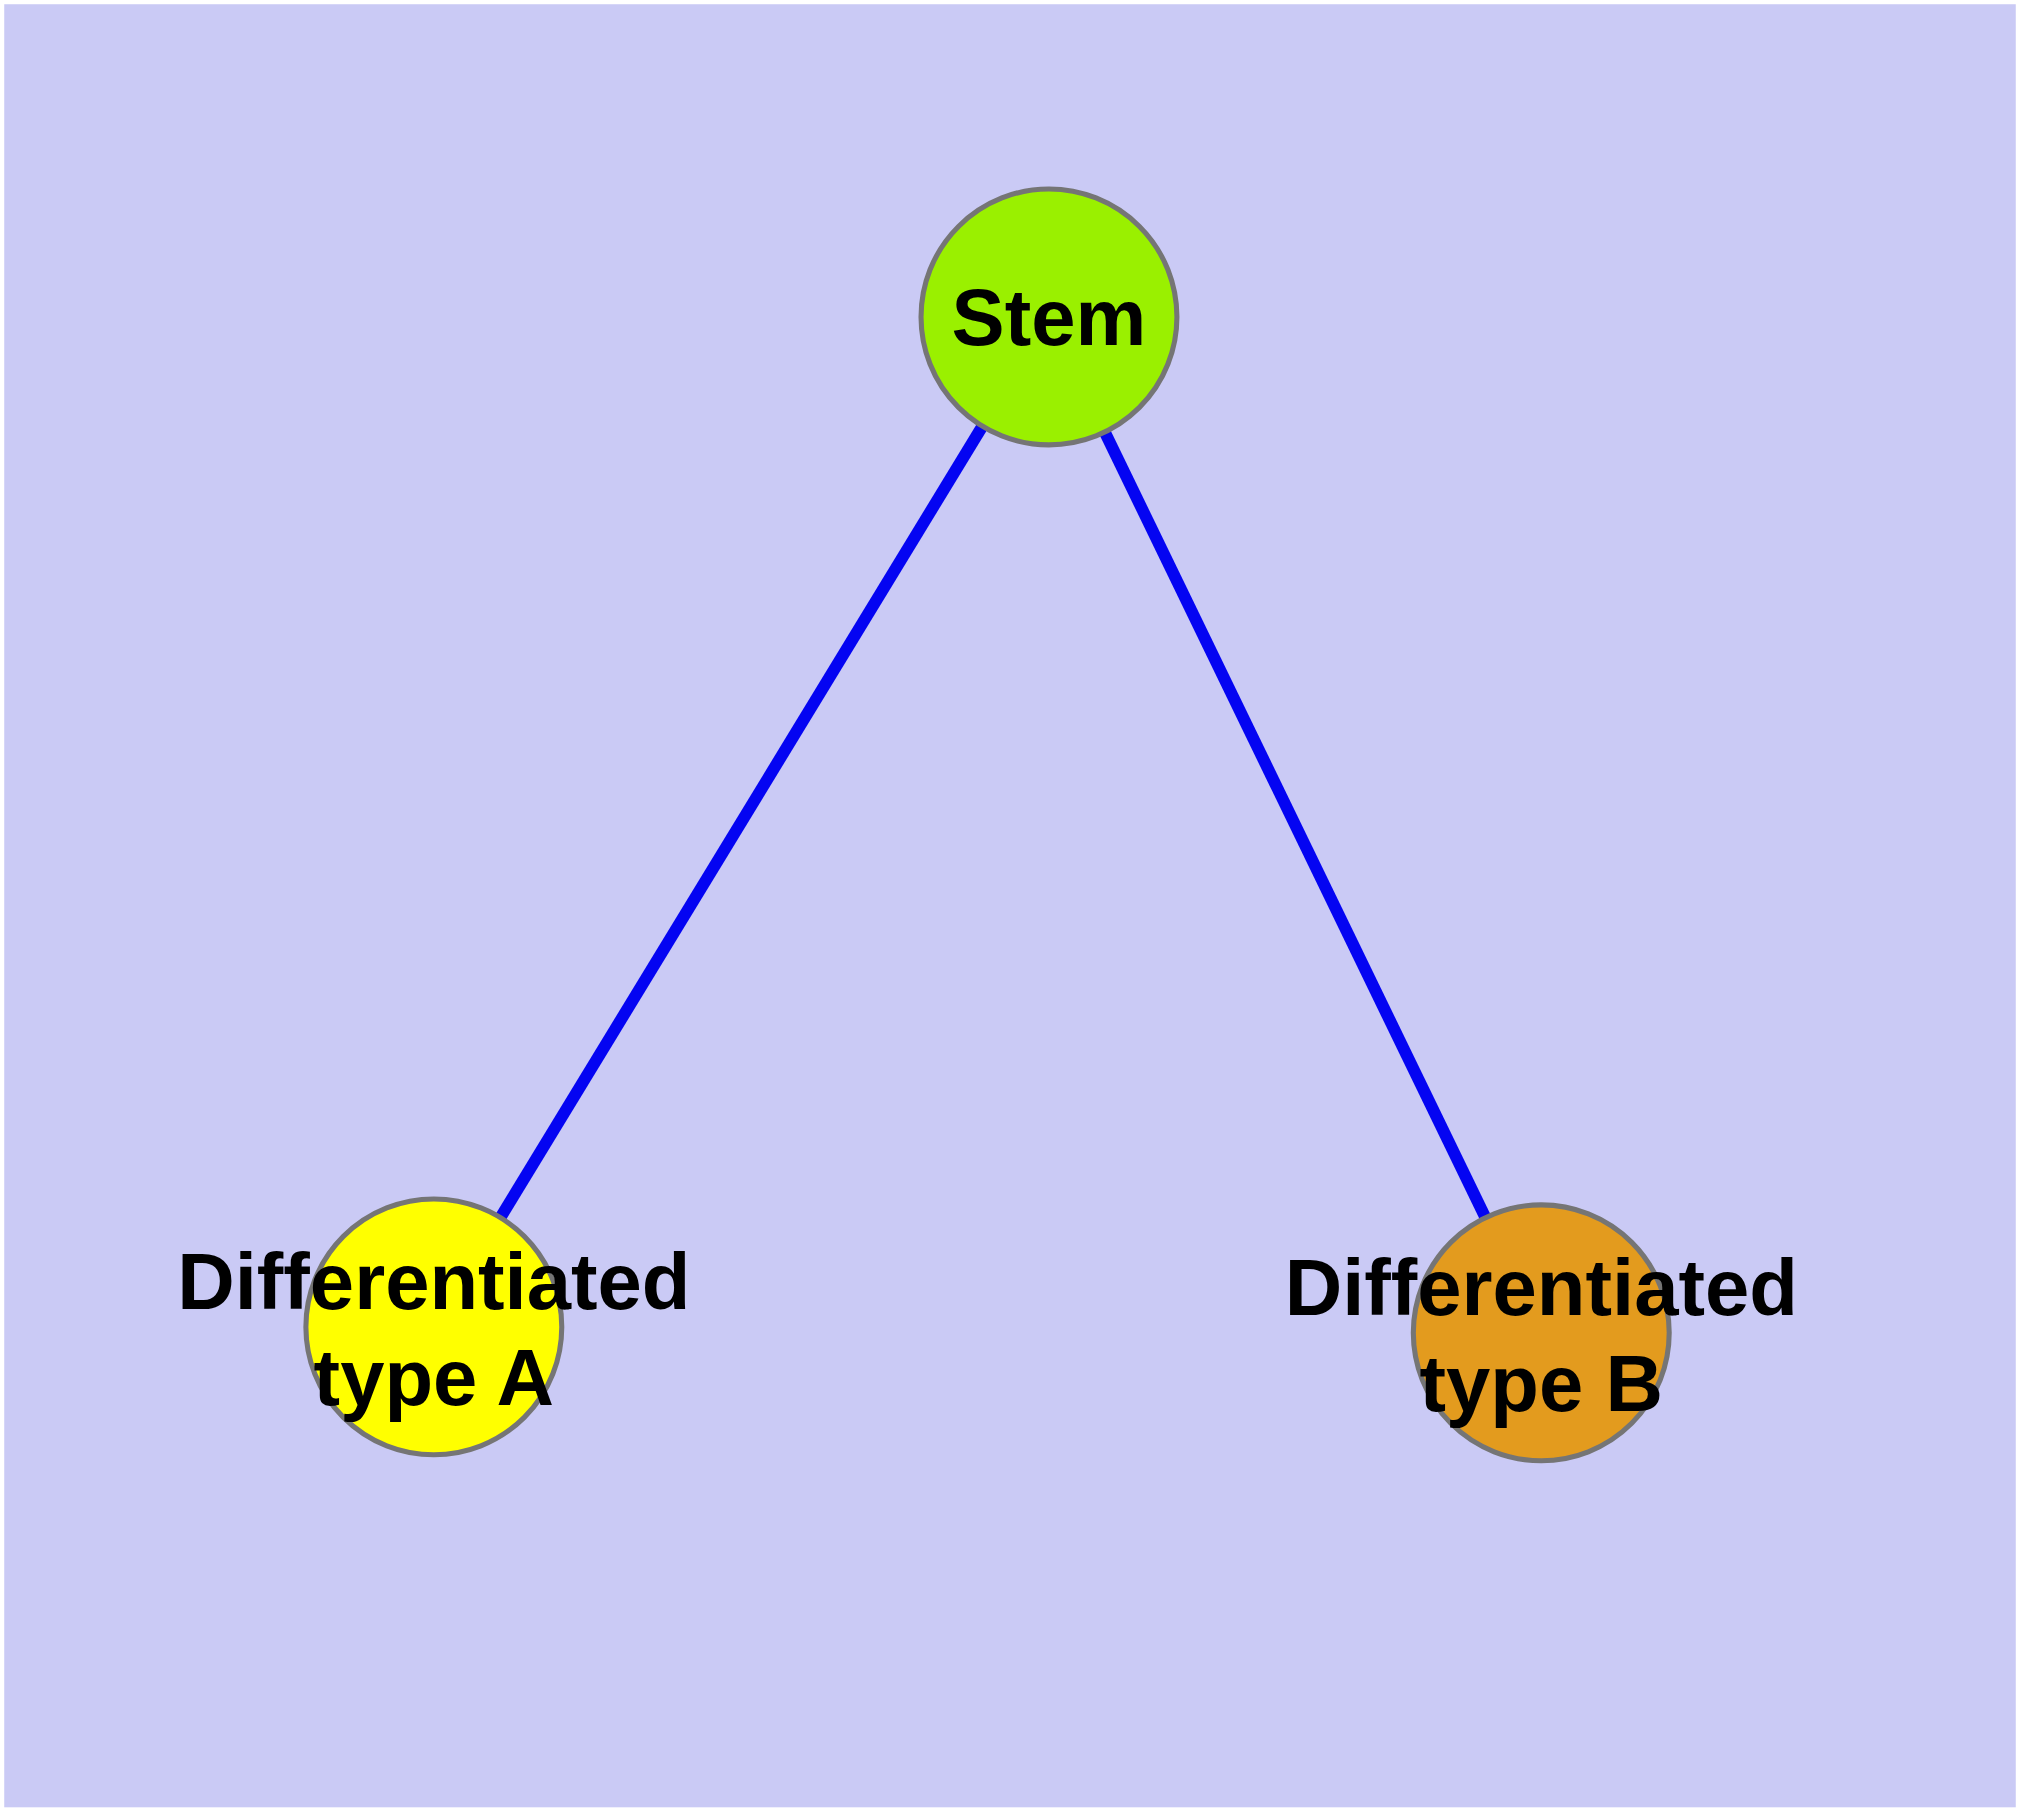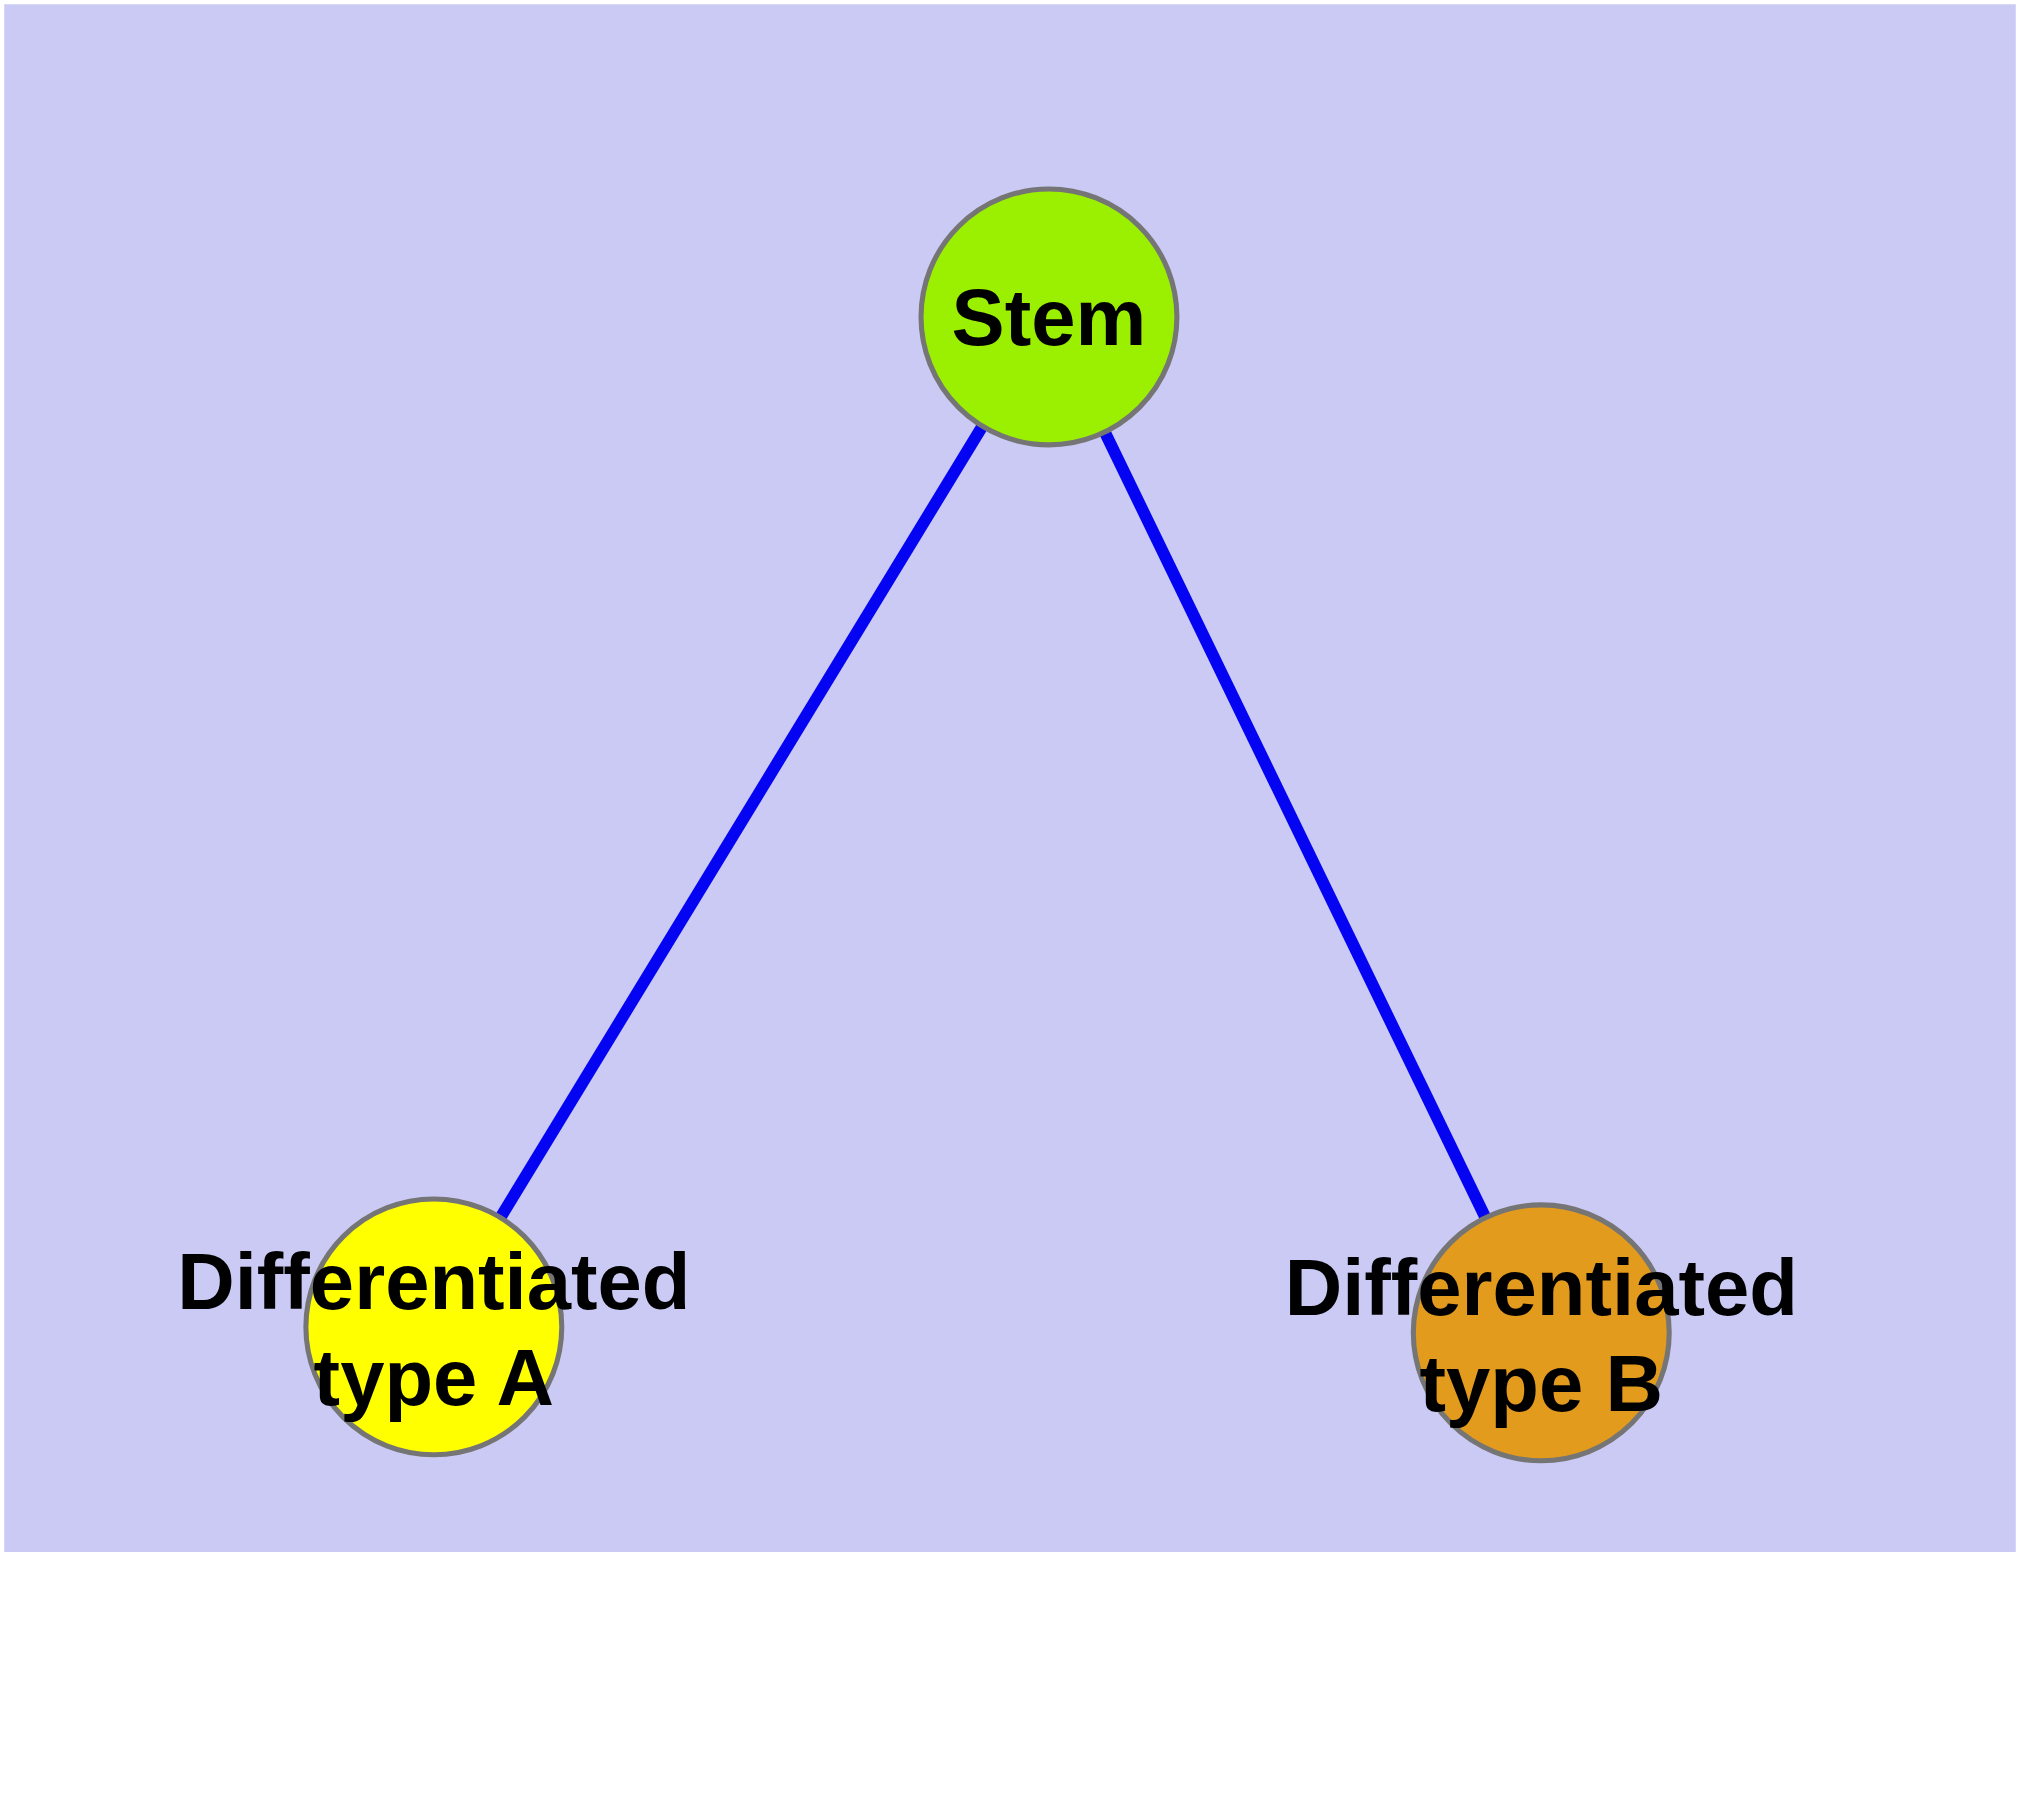--- a/index.html
+++ b/index.html
@@ -3,21 +3,21 @@
 <meta charset="utf-8">
 <style>
   html, body {
     margin: 0;
     padding: 0;
     background: #ffffff;
     font-family: "Liberation Sans", sans-serif;
   }
   .stage {
     width: 2021px;
-    height: 1552px;
+    height: 1812px;
     max-width: 100%;
     position: relative;
   }
   .stage svg {
     width: 100%;
     height: auto;
     display: block;
   }
   text.node-label {
     font-family: "Liberation Sans", "DejaVu Sans", sans-serif;

